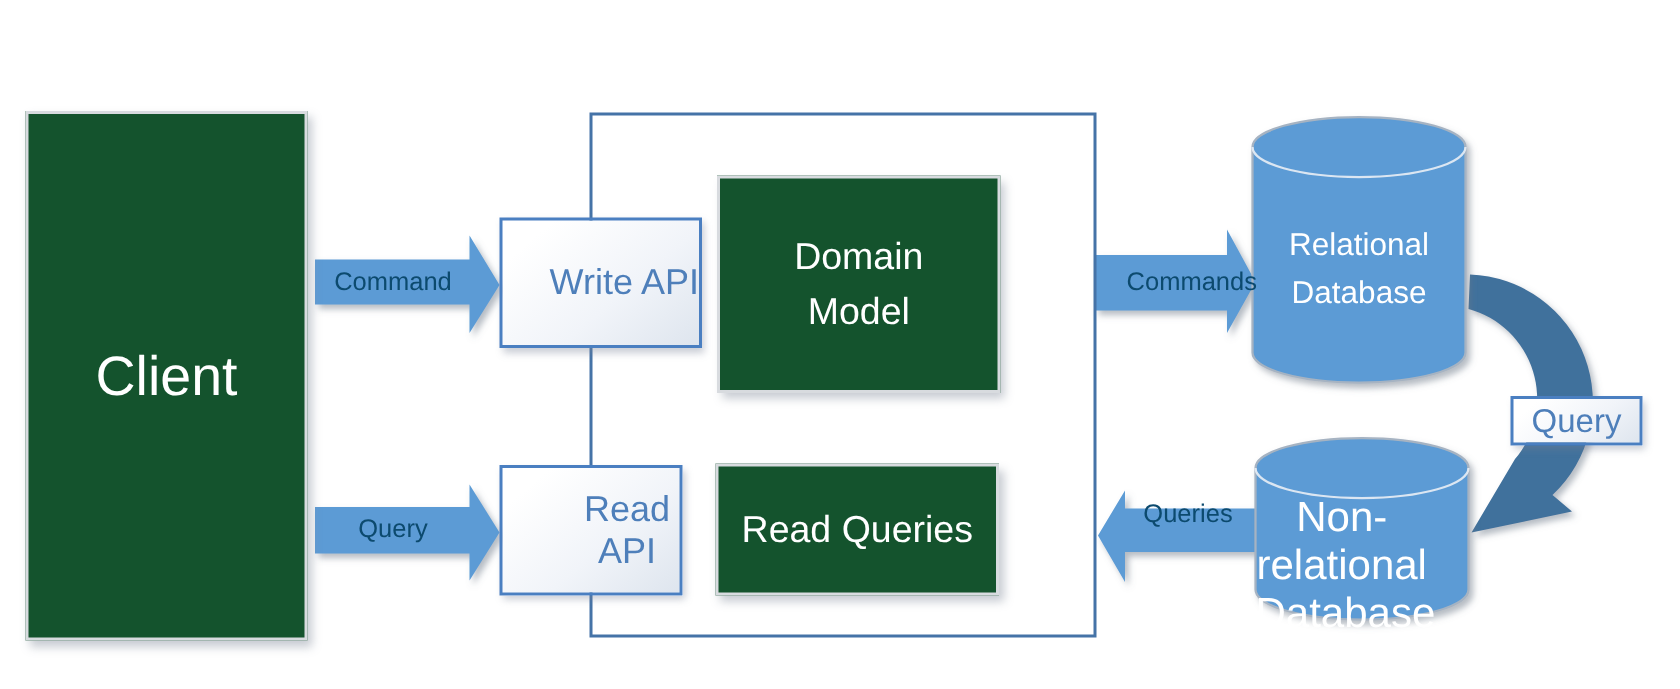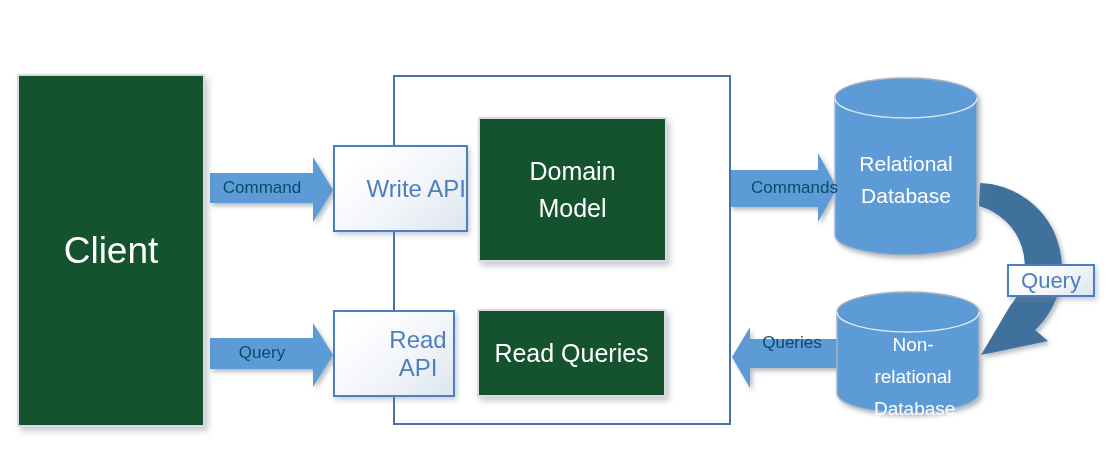--- a/index.html
+++ b/index.html
@@ -37,21 +37,21 @@
 
   
   .arrow-label{color:#0c4a6e;font-size:17px;}
   #lbl-command{left:212px;top:172px;width:100px;height:31px;}
   #lbl-query{left:212px;top:337px;width:100px;height:31px;}
   #lbl-commands{left:731px;top:169px;width:87px;height:38px;margin-left:20px;}
   #lbl-queries{left:748px;top:328px;width:88px;height:30px;}
 
   .db-label{color:#ffffff;text-align:center;}
   #lbl-relational{left:835px;top:148px;width:142px;font-size:21px;line-height:32px;}
-  #lbl-nonrel{left:837px;top:329px;width:115px;font-size:19px;line-height:32px;padding-left:37px;}
+  #lbl-nonrel{left:837px;top:329px;width:115px;font-size:28px;line-height:32px;}
   .db-label span{display:block;}
 
   svg.layer{position:absolute;left:0;top:0;}
 </style>
 </head>
 <body>
 
 <div class="canvas">
 
   <svg class="layer" width="1120" height="459" viewBox="0 0 1120 459">

